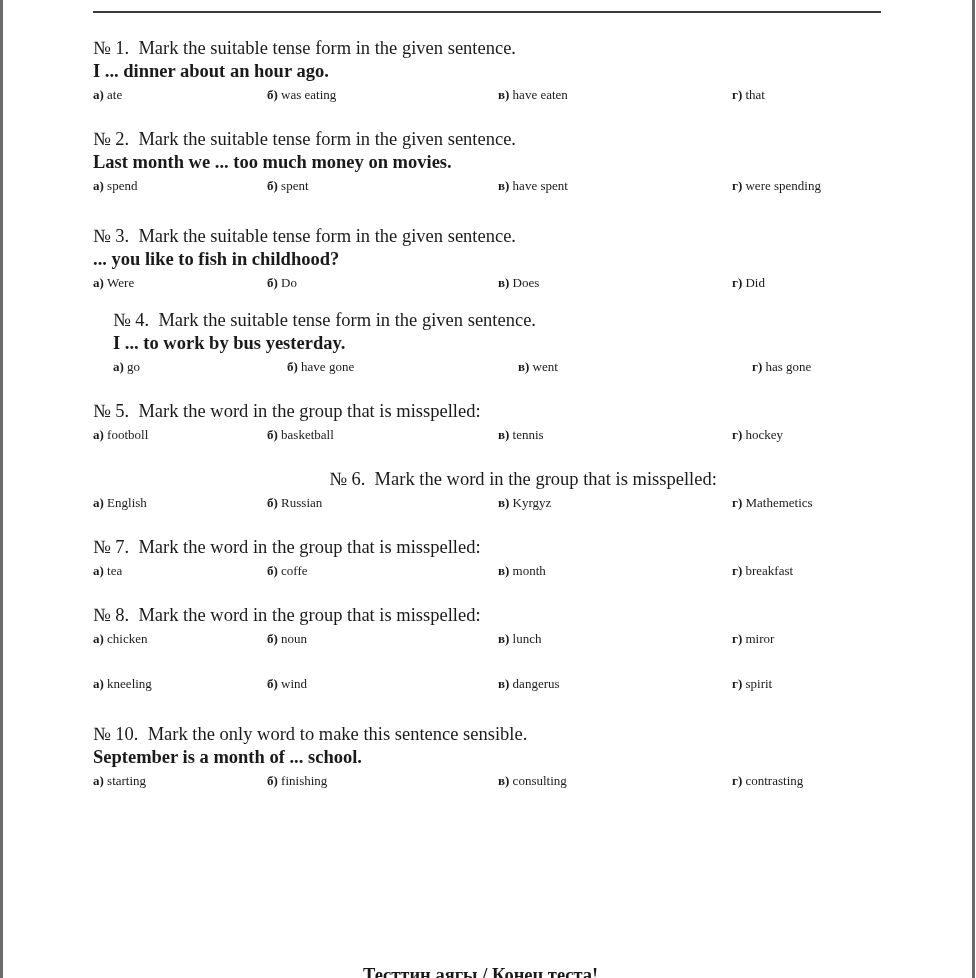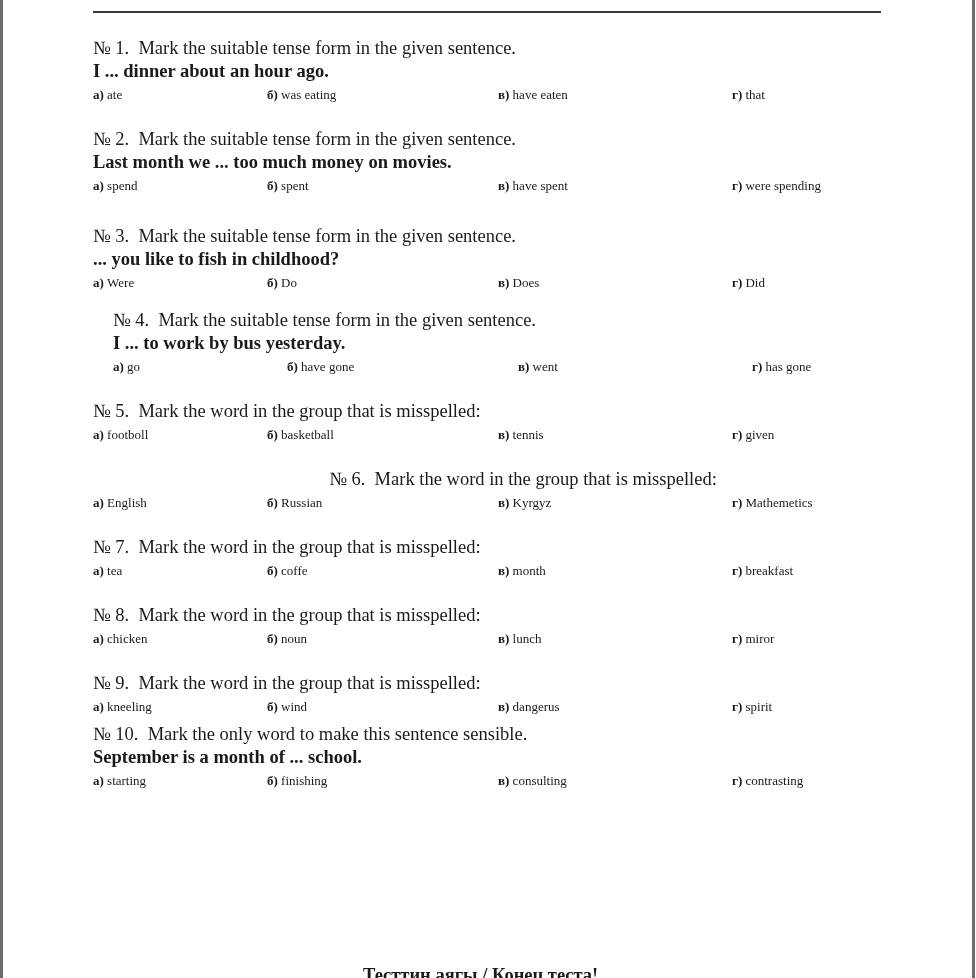--- a/index.html
+++ b/index.html
@@ -121,21 +121,21 @@
     <span class="opt opt-d"><span class="opt-label">г)</span> <span class="opt-text">has gone</span></span>
   </div>
 </div>
 
 <div class="question" style="top:400px;">
   <div class="line q-title"><span>№ 5.</span>&nbsp; <span>Mark the word in the group that is misspelled:</span></div>
   <div class="options">
     <span class="opt opt-a"><span class="opt-label">а)</span> <span class="opt-text">footboll</span></span>
     <span class="opt opt-b"><span class="opt-label">б)</span> <span class="opt-text">basketball</span></span>
     <span class="opt opt-c"><span class="opt-label">в)</span> <span class="opt-text">tennis</span></span>
-    <span class="opt opt-d"><span class="opt-label">г)</span> <span class="opt-text">given</span></span>
+    <span class="opt opt-d"><span class="opt-label">г)</span> <span class="opt-text">hockey</span></span>
   </div>
 </div>
 
 <div class="question" style="top:468px;text-align:center;">
   <div class="line q-title"><span>№ 6.</span>&nbsp; <span>Mark the word in the group that is misspelled:</span></div>
   <div class="options">
     <span class="opt opt-a"><span class="opt-label">а)</span> <span class="opt-text">English</span></span>
     <span class="opt opt-b"><span class="opt-label">б)</span> <span class="opt-text">Russian</span></span>
     <span class="opt opt-c"><span class="opt-label">в)</span> <span class="opt-text">Kyrgyz</span></span>
     <span class="opt opt-d"><span class="opt-label">г)</span> <span class="opt-text">Mathemetics</span></span>
@@ -156,21 +156,20 @@
   <div class="line q-title"><span>№ 8.</span>&nbsp; <span>Mark the word in the group that is misspelled:</span></div>
   <div class="options">
     <span class="opt opt-a"><span class="opt-label">а)</span> <span class="opt-text">chicken</span></span>
     <span class="opt opt-b"><span class="opt-label">б)</span> <span class="opt-text">noun</span></span>
     <span class="opt opt-c"><span class="opt-label">в)</span> <span class="opt-text">lunch</span></span>
     <span class="opt opt-d"><span class="opt-label">г)</span> <span class="opt-text">miror</span></span>
   </div>
 </div>
 
 <div class="question" style="top:672px;">
-  <div class="line q-title"><span>№ 9.</span>&nbsp; <span>Mark the word in the group that is misspelled:</span></div>
   <div class="options">
     <span class="opt opt-a"><span class="opt-label">а)</span> <span class="opt-text">kneeling</span></span>
     <span class="opt opt-b"><span class="opt-label">б)</span> <span class="opt-text">wind</span></span>
     <span class="opt opt-c"><span class="opt-label">в)</span> <span class="opt-text">dangerus</span></span>
     <span class="opt opt-d"><span class="opt-label">г)</span> <span class="opt-text">spirit</span></span>
   </div>
 </div>
 
 <div class="question" style="top:723px;">
   <div class="line q-title"><span>№ 10.</span>&nbsp; <span>Mark the only word to make this sentence sensible.</span></div>

